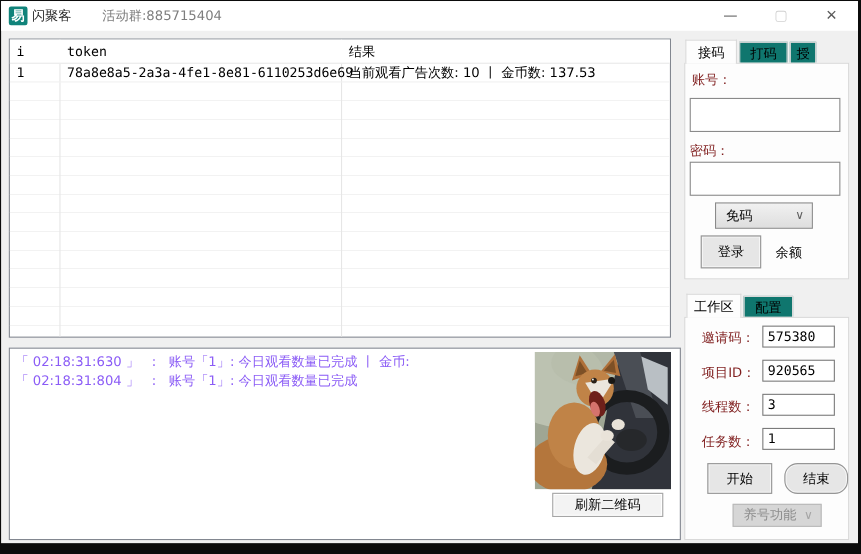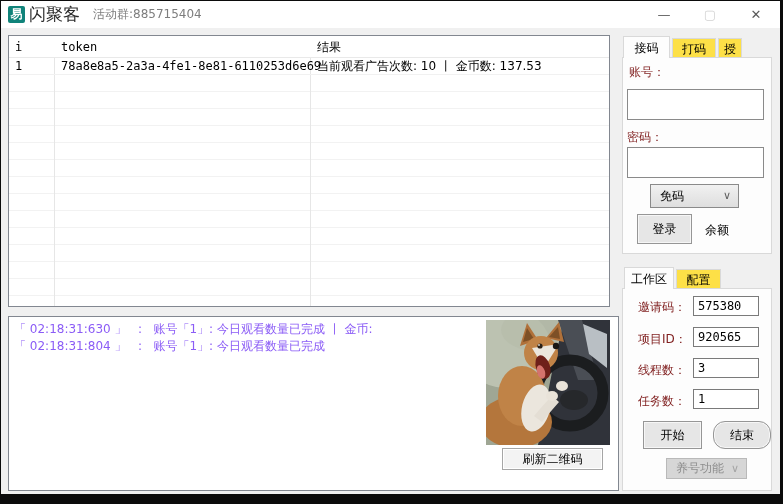--- a/index.html
+++ b/index.html
@@ -6,21 +6,21 @@
   body{
     width:783px;height:504px;position:relative;background:#0b0b0b;
     font-family:"DejaVu Sans",sans-serif;overflow:hidden;
     -webkit-font-smoothing:none;
   }
   .abs{position:absolute;box-sizing:border-box;}
   .window{left:1px;top:1px;width:779px;height:493px;background:#f0f0f0;}
   .titlebar{left:0;top:0;width:100%;height:27px;background:#ffffff;}
   .applogo{left:7px;top:5px;width:17px;height:17px;background:#10837a;border-radius:2px;
     color:#fff;font-size:12px;font-weight:bold;text-align:center;line-height:17px;}
-  .title-text{left:28px;top:0;height:35px;line-height:27px;font-size:17px;color:#2b2b2b;}
+  .title-text{left:28px;top:0;height:35px;line-height:27px;font-size:12px;color:#2b2b2b;}
   .group-text{left:92px;top:0;height:27px;line-height:27px;font-size:12px;color:#7d7d7d;}
   .caption-btn{top:0;width:46px;height:27px;text-align:center;line-height:27px;
     font-size:13px;color:#5a5a5a;cursor:default;}
   .caption-btn.max{color:#d2d2d2;}
 
   
   .listview{left:7px;top:34px;width:602px;height:272px;background:#fff;border:1px solid #828790;}
   .lv-header{left:0;top:0;width:100%;height:22px;background:#fff;border-bottom:1px solid #e9e9e9;}
   .lv-h-cell{top:0;height:22px;line-height:22px;font-size:12px;color:#000;padding-left:6px;}
   .lv-vline{top:0;width:1px;height:100%;background:#e6e6e6;}
@@ -34,21 +34,21 @@
   .logpanel{left:7px;top:315px;width:611px;height:175px;background:#fff;border:1px solid #828790;}
   .logline{left:5px;font-size:12px;color:#8b5cf6;white-space:pre;line-height:17px;}
   .qr-btn{left:493px;top:131px;width:101px;height:22px;background:#f3f3f3;
     border:1px solid #a6a6a6;box-shadow:inset 0 0 0 1px #ffffff;
     font-size:12px;color:#000;text-align:center;line-height:20px;cursor:default;}
   .dogimg{left:477px;top:3px;width:124px;height:125px;overflow:hidden;}
 
   
   .tabpane{background:#fdfdfd;border:1px solid #d9d9d9;}
   .tab{height:20px;line-height:20px;text-align:center;font-size:12px;color:#000;
-    background:#fde047;border:1px solid #d9d9d9;border-bottom:none;cursor:default;}
+    background:#0f766e;border:1px solid #d9d9d9;border-bottom:none;cursor:default;}
   .tab.active{background:#fdfdfd;height:22px;line-height:22px;z-index:3;}
 
   .fieldlabel{font-size:12px;color:#7f1d1d;line-height:16px;white-space:nowrap;}
   .bigedit{background:#fff;border:1px solid #8a8a8a;font-size:12px;
     font-family:"DejaVu Sans Mono",monospace;padding:2px 3px;outline:none;}
   .smalledit{background:#fff;border:1px solid #7a7a7a;font-size:12px;
     font-family:"DejaVu Sans Mono",monospace;padding:1px 4px;outline:none;}
   .combo{background:linear-gradient(#f1f1f1,#dedede);border:1px solid #8a8a8a;
     font-size:12px;color:#000;line-height:22px;padding-left:9px;cursor:default;}
   .combo .chev{position:absolute;right:7px;top:0;color:#5f5f5f;font-size:11px;}

